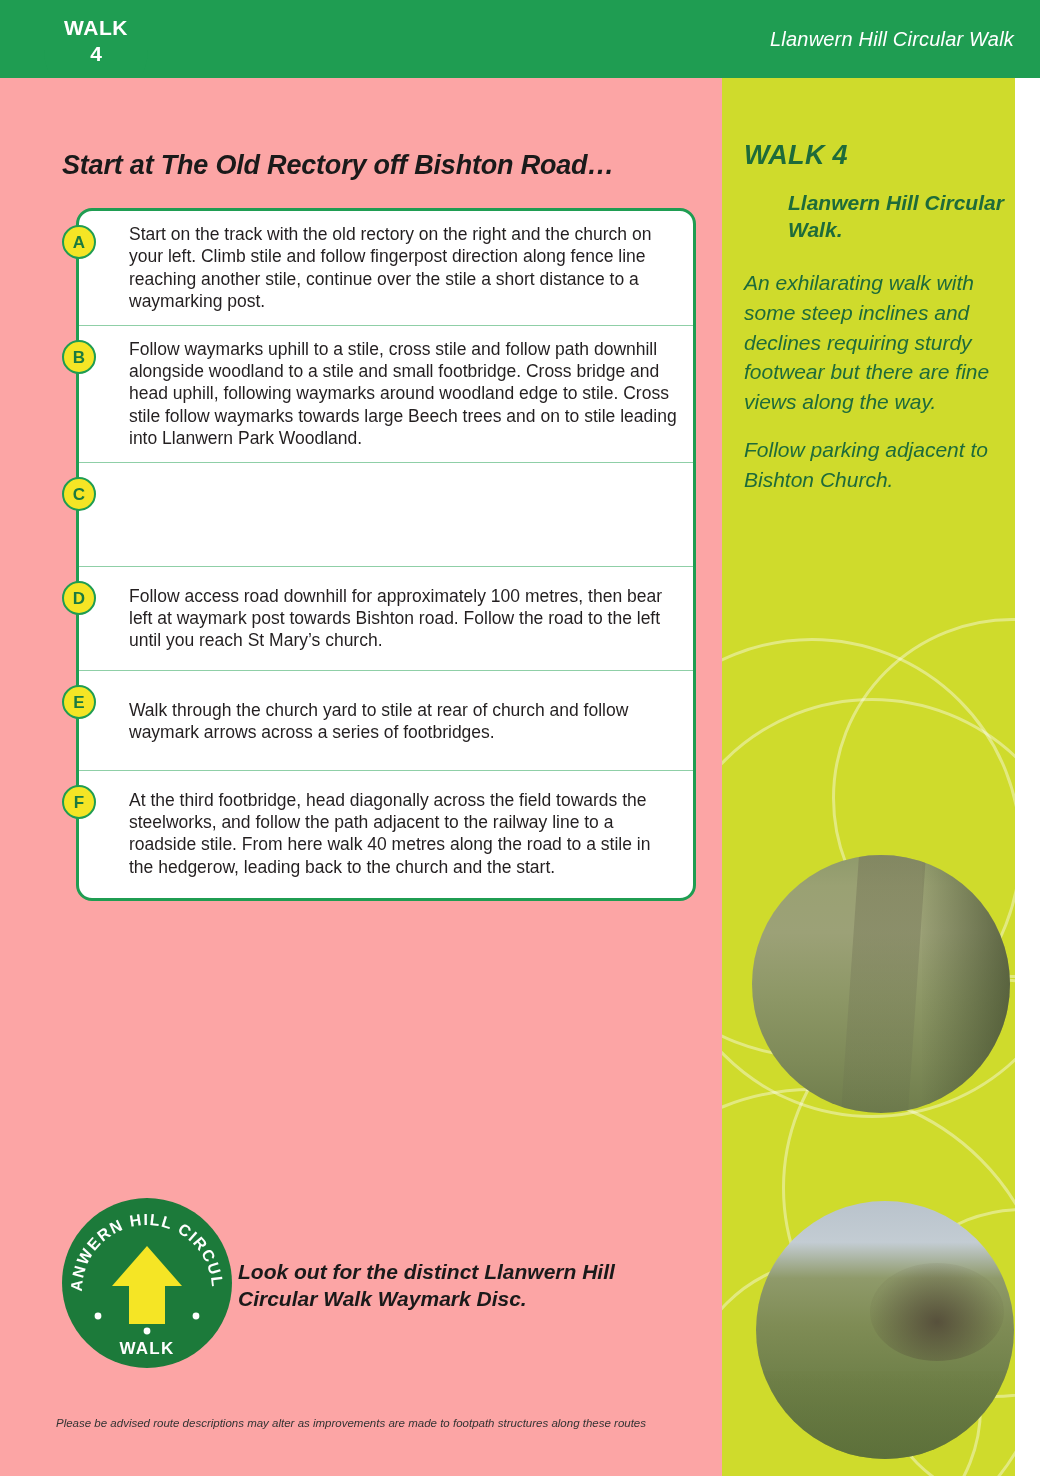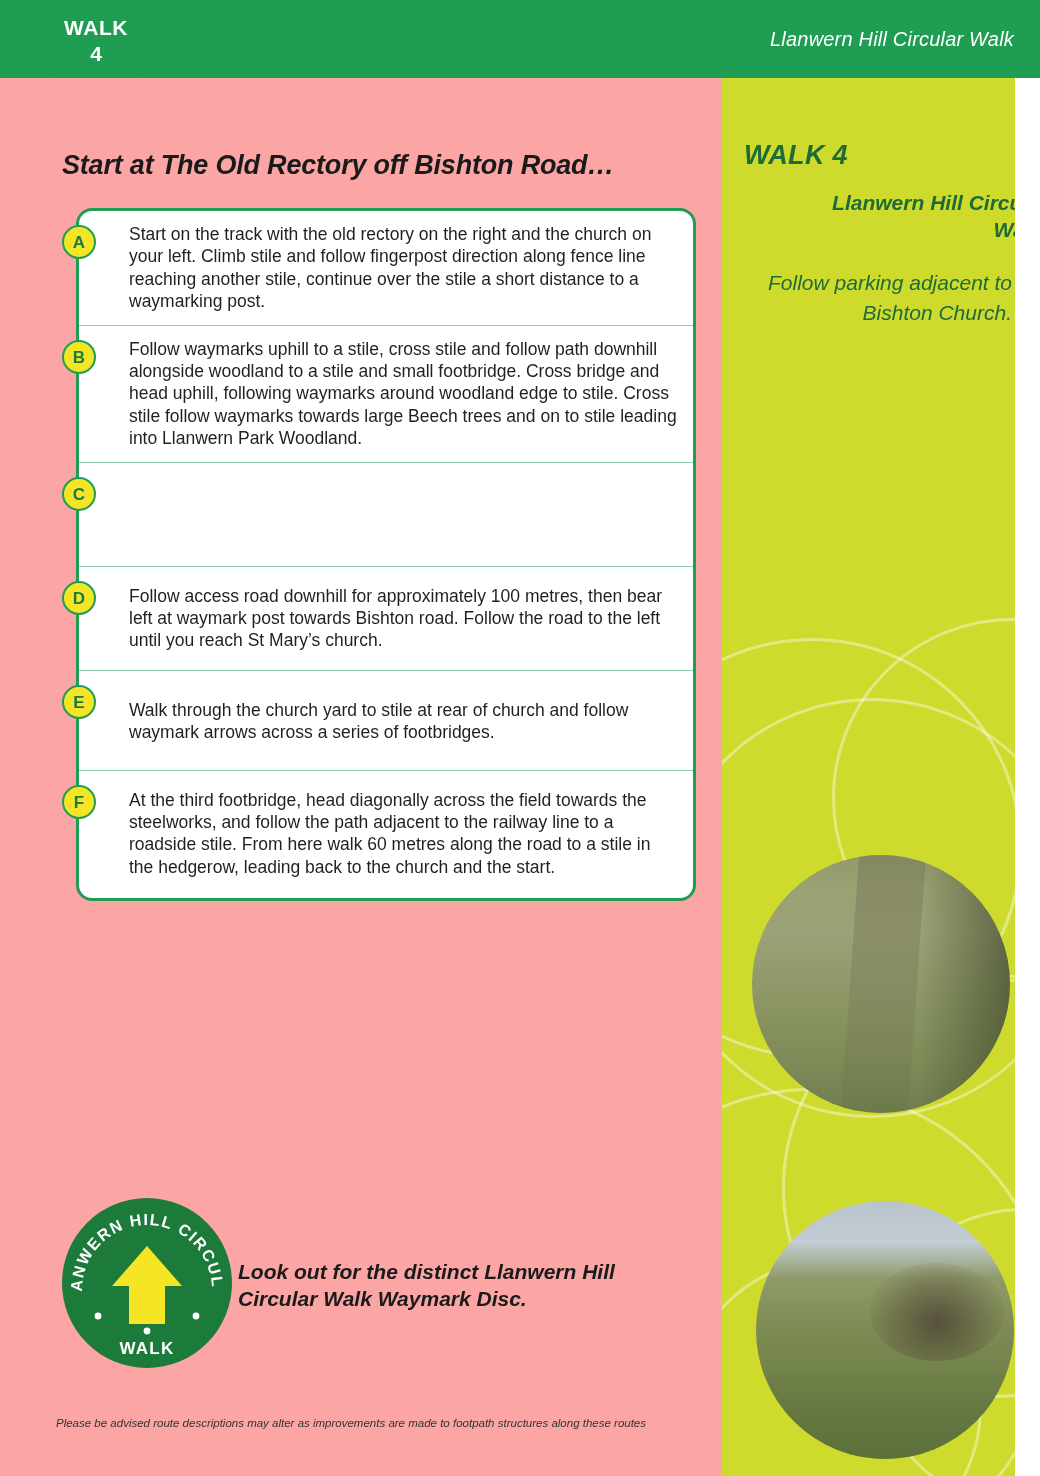--- a/index.html
+++ b/index.html
@@ -61,21 +61,20 @@
 
   
   .side-panel {
     position: absolute;
     left: 722px;
     top: 78px;
     width: 293px;
     height: 1398px;
     background: #cfdb2c;
     overflow: hidden;
-    text-align: right;
   }
   .side-panel .swirl {
     position: absolute;
     border: 3px solid rgba(255,255,255,0.40);
     border-radius: 50%;
   }
   .sp-title {
     position: absolute;
     left: 22px;
     top: 62px;
@@ -273,20 +272,21 @@
   <div class="swirl" style="left:110px; top:540px; width:360px; height:360px;"></div>
   <div class="swirl" style="left:60px; top:900px; width:420px; height:420px;"></div>
   <div class="swirl" style="left:-150px; top:1010px; width:480px; height:480px;"></div>
   <div class="swirl" style="left:150px; top:1130px; width:300px; height:300px;"></div>
   <div class="swirl" style="left:-40px; top:1180px; width:300px; height:300px;"></div>
 
   <div class="sp-title">WALK 4</div>
   <div class="sp-sub">Llanwern Hill Circular Walk.</div>
 
   <div class="sp-body">
+    <p>An exhilarating walk with some steep inclines and declines requiring sturdy footwear but there are fine views along the way.</p>
     <p>Follow parking adjacent to Bishton Church.</p>
   </div>
 
   <div class="photo photo-1">
     <div class="ph1-bg"></div>
   </div>
   <div class="photo photo-2">
     <div class="ph2-bg"></div>
   </div>
 </div>
@@ -316,21 +316,21 @@
       <div class="step-text">Follow access road downhill for approximately 100 metres, then bear left at waymark post towards Bishton road. Follow the road to the left until you reach St Mary’s church.</div>
     </div>
 
     <div class="step" style="min-height:100px; padding-top:28px;">
       <div class="step-letter">E</div>
       <div class="step-text">Walk through the church yard to stile at rear of church and follow waymark arrows across a series of footbridges.</div>
     </div>
 
     <div class="step" style="min-height:124px; padding-top:18px; padding-bottom:20px;">
       <div class="step-letter">F</div>
-      <div class="step-text">At the third footbridge, head diagonally across the field towards the steelworks, and follow the path adjacent to the railway line to a roadside stile. From here walk 60 metres along the road to a stile in the hedgerow, leading back to the church and the start.</div>
+      <div class="step-text">At the third footbridge, head diagonally across the field towards the steelworks, and follow the path adjacent to the railway line to a roadside stile. From here walk 40 metres along the road to a stile in the hedgerow, leading back to the church and the start.</div>
     </div>
 
   </div>
 
   <div class="disc-wrap">
     <svg width="170" height="170" viewBox="0 0 170 170">
       <circle cx="85" cy="85" r="85" fill="#1c7a3a"></circle>
       <defs>
         <path id="arcTop" d="M 20,92 A 65,65 0 0 1 150,92"></path>
       </defs>

